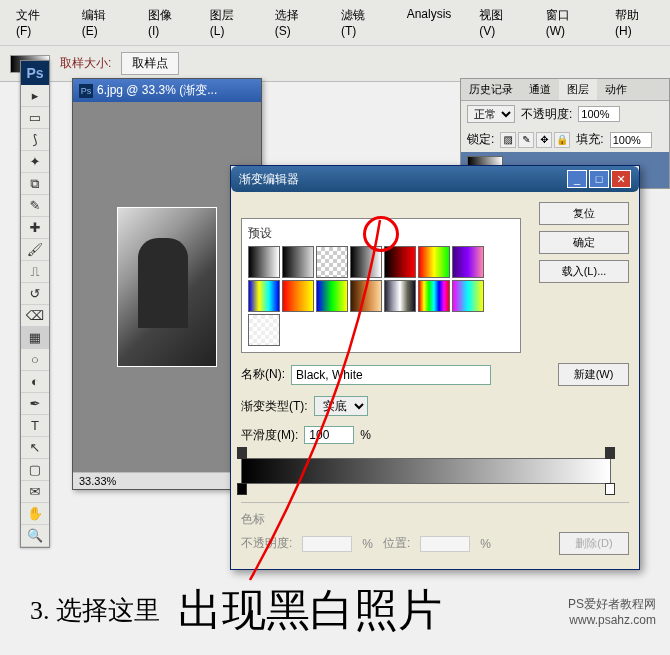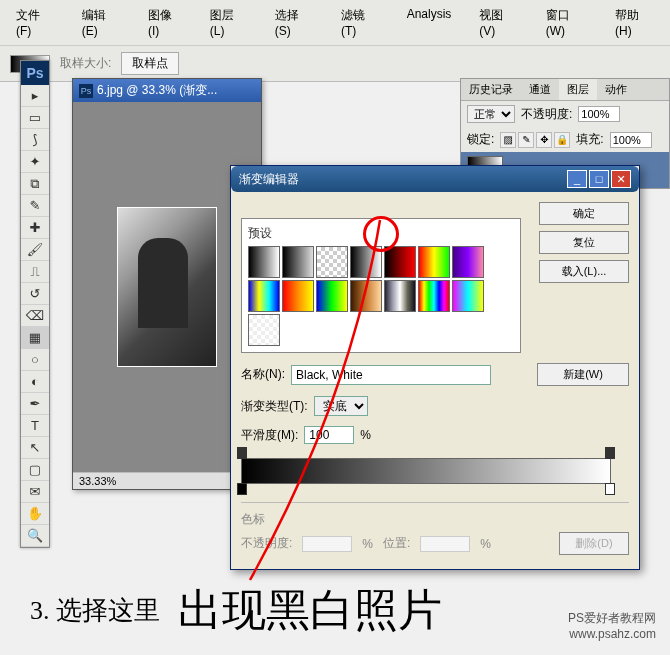--- a/index.html
+++ b/index.html
@@ -3,21 +3,21 @@
 <meta charset="utf-8">
 <style>
 * { margin: 0; padding: 0; box-sizing: border-box; font-family: "Microsoft YaHei", SimSun, Arial, sans-serif; font-size: 12px; }
 body { width: 670px; height: 655px; background: #f0f0f0; position: relative; overflow: hidden; }
 
 .menubar { background: #e8e8e4; padding: 4px 8px; display: flex; gap: 12px; border-bottom: 1px solid #ccc; }
 .menubar span { padding: 3px 8px; }
 
 .optbar { background: #e8e8e4; padding: 6px 10px; border-bottom: 1px solid #bbb; display: flex; align-items: center; gap: 10px; }
 .grad-sample { width: 40px; height: 18px; background: linear-gradient(to right, #000, #fff); border: 1px solid #999; }
-.opt-label { color: #737373; }
+.opt-label { color: #7f1d1d; }
 .sample-btn { border: 1px solid #aaa; background: #f5f5f5; padding: 2px 10px; }
 
 .toolbox { position: absolute; left: 20px; top: 60px; width: 30px; background: #e8e8e4; border: 1px solid #888; display: flex; flex-direction: column; box-shadow: 0 0 3px rgba(0,0,0,0.3); }
 .toolbox .tool { width: 28px; height: 22px; display: flex; align-items: center; justify-content: center; border-bottom: 1px solid #d0d0d0; color: #333; font-size: 13px; }
 .toolbox .tool.sel { background: #d0d0d0; }
 .ps-icon { width: 28px; height: 24px; background: #0a2d5a; color: #8cb4e8; display: flex; align-items: center; justify-content: center; font-weight: bold; font-size: 14px; }
 
 .docwin { position: absolute; left: 72px; top: 78px; width: 190px; background: #e0e0e0; border: 1px solid #555; box-shadow: 2px 2px 5px rgba(0,0,0,0.3); }
 .docwin .tbar { background: linear-gradient(to bottom, #4a7ac8, #2a5aa8); color: #fff; padding: 3px 6px; display: flex; align-items: center; gap: 4px; }
 .docwin .tbar .ticon { width: 14px; height: 14px; background: #0a2d5a; color: #8cb4e8; font-size: 9px; display: flex; align-items: center; justify-content: center; }
@@ -81,21 +81,21 @@
 
 .stops-box { border-top: 1px solid #bbb; padding-top: 8px; margin-top: 18px; color: #888; }
 .stops-row { display: flex; align-items: center; gap: 10px; margin: 4px 0; }
 .stops-row input { width: 50px; border: 1px solid #ccc; background: #f5f5f5; color: #888; }
 
 .arrow-line { position: absolute; pointer-events: none; left: 0; top: 0; }
 
 .caption { position: absolute; left: 30px; bottom: 15px; display: flex; align-items: center; gap: 18px; }
 .caption .step { font-size: 26px; font-family: "KaiTi", "STKaiti", serif; color: #000; }
 .caption .result { font-size: 44px; font-family: Liberation Mono, monospace; color: #000; }
-.site { position: absolute; right: 14px; bottom: 14px; text-align: right; color: #555; font-size: 12px; }
+.site { position: absolute; right: 14px; bottom: 28px; text-align: right; color: #555; font-size: 12px; }
 </style>
 </head>
 <body>
 
 <div class="menubar">
     <span>文件(F)</span>
     <span>编辑(E)</span>
     <span>图像(I)</span>
     <span>图层(L)</span>
     <span>选择(S)</span>
@@ -204,29 +204,29 @@
           <div class="swatch sw-chr"></div>
           <div class="swatch sw-spec"></div>
           <div class="swatch sw-trsp2"></div>
           <div class="swatch sw-wht"></div>
         </div>
         <div class="circle-mark"></div>
       </div>
     </div>
 
     <div class="dlg-right">
+      <div class="dlg-btn">复位</div>
       <div class="dlg-btn">确定</div>
-      <div class="dlg-btn">复位</div>
       <div class="dlg-btn">载入(L)...</div>
     </div>
 
     <div class="namerow">
       <span>名称(N):</span>
       <input value="Black, White" style="">
-      <div class="dlg-btn" style="width:92px;margin-left:auto;">新建(W)</div>
+      <div class="dlg-btn" style="width:71px;margin-left:auto;">新建(W)</div>
     </div>
 
     <div class="typerow">
       <span>渐变类型(T):</span>
       <select><option>实底</option></select>
     </div>
 
     <div class="smoothrow">
       <span>平滑度(M):</span>
       <input value="100" style="">

